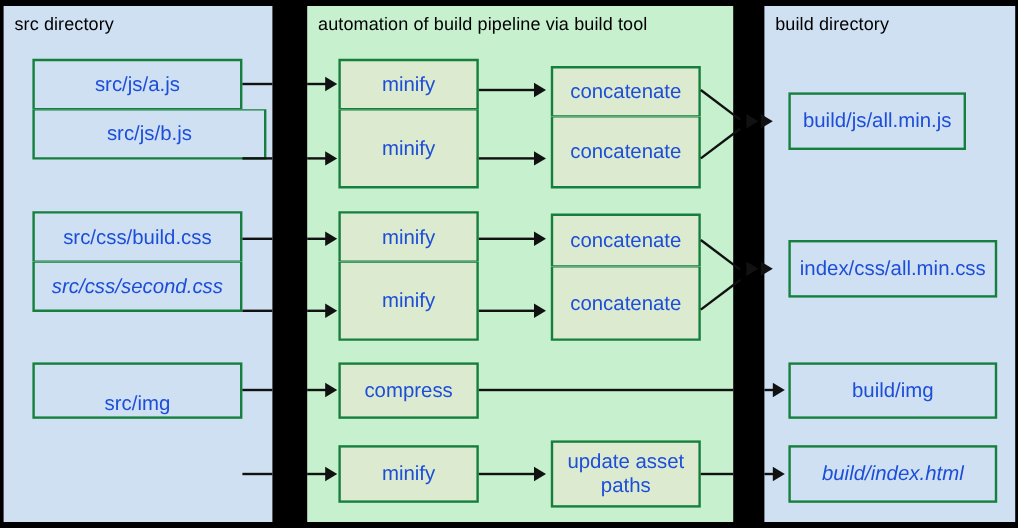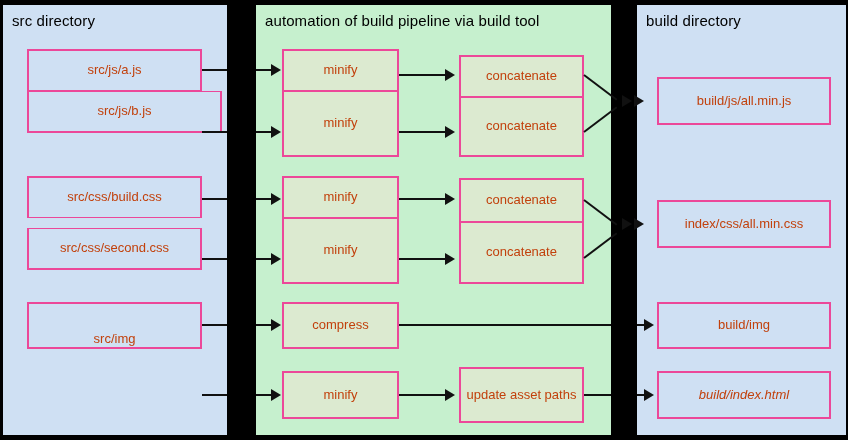--- a/index.html
+++ b/index.html
@@ -18,24 +18,24 @@
   #panel-src{left:3px;width:224px;background:#cfe0f3;}
   #panel-pipe{left:256px;width:355px;background:#c6f0ce;}
   #panel-build{left:637px;width:209px;background:#cfe0f3;}
   .panel-title{
     position:absolute;left:9px;top:7px;
     font-size:15px;color:#000;letter-spacing:0.1px;white-space:nowrap;
   }
   
   .node{
     position:absolute;box-sizing:border-box;
-    border:2px solid #ec4899;
+    border:2px solid #15803d;
     display:flex;align-items:center;justify-content:center;
     text-align:center;line-height:1.15;
-    font-size:13px;color:#c2410c;
+    font-size:17px;color:#1d4ed8;
   }
   .node.blue{background:#cfe0f3;}
   .node.green{background:#dcead0;}
   
   .node.stack-top{border-bottom-width:1px;}
   .node.stack-bot{border-top-width:1px;}
   
   .wire{position:absolute;background:#111;}
   .wire.h{height:2px;}
   .arrow{
@@ -58,21 +58,21 @@
   <div class="node blue stack-top" style="left:27px;top:49px;width:175px;height:42px;">
     <span>src/js/a.js</span>
   </div>
   <div class="node blue stack-bot" style="left:27px;top:91px;width:195px;height:42px;">
     <span>src/js/b.js</span>
   </div>
 
   <div class="node blue stack-top" style="left:27px;top:176px;width:175px;height:42px;">
     <span>src/css/build.css</span>
   </div>
-  <div class="node blue stack-bot" style="left:27px;top:228px;width:175px;height:42px;">
+  <div class="node blue stack-bot" style="left:27px;top:218px;width:175px;height:42px;font-style:italic;">
     <span>src/css/second.css</span>
   </div>
 
   <div class="node blue" style="left:27px;top:302px;width:175px;height:47px;align-items:flex-end;">
     <span>src/img</span>
   </div>
 
 
   <div class="panel" id="panel-pipe">
     <div class="panel-title">automation of build pipeline via build tool</div>
@@ -115,21 +115,21 @@
   </div>
 
   <div class="node green" style="left:459px;top:367px;width:125px;height:56px;">
     <span>update asset paths</span>
   </div>
 
   <div class="panel" id="panel-build">
     <div class="panel-title">build directory</div>
   </div>
 
-  <div class="node blue" style="left:657px;top:77px;width:174px;height:48px;">
+  <div class="node blue" style="left:657px;top:77px;width:148px;height:48px;">
     <span>build/js/all.min.js</span>
   </div>
   <div class="node blue" style="left:657px;top:200px;width:174px;height:48px;">
     <span>index/css/all.min.css</span>
   </div>
   <div class="node blue" style="left:657px;top:302px;width:174px;height:47px;">
     <span>build/img</span>
   </div>
   <div class="node blue" style="left:657px;top:371px;width:174px;height:48px;font-style:italic;">
     <span>build/index.html</span>

